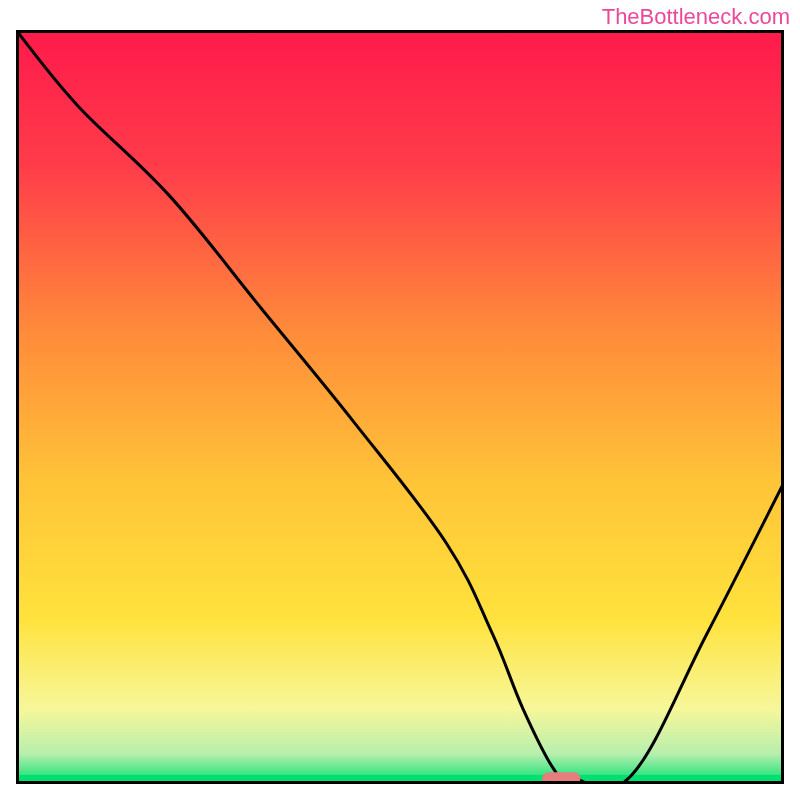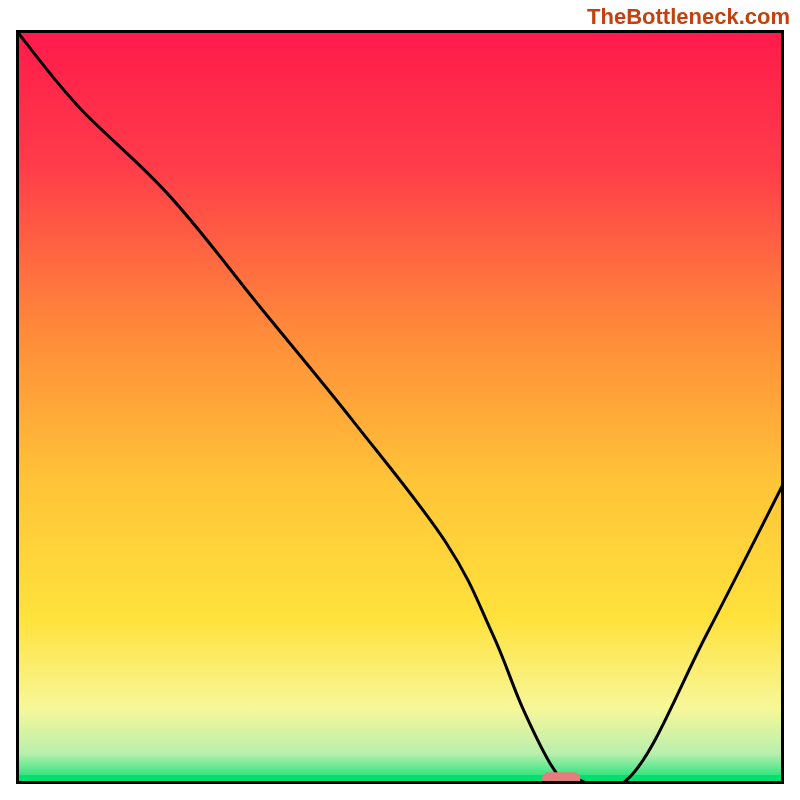--- a/index.html
+++ b/index.html
@@ -8,22 +8,22 @@
     width: 800px;
     height: 800px;
     position: relative;
     font-family: Arial, sans-serif;
   }
   .watermark {
     position: absolute;
     top: 4px;
     right: 10px;
     font-size: 22px;
-    color: #c2410c;
-    font-weight: bold;
+    color: #ec4899;
+    font-weight: normal;
     z-index: 10;
   }
   .chart-container {
     position: absolute;
     top: 30px;
     left: 16px;
     width: 768px;
     height: 754px;
   }
   svg {

